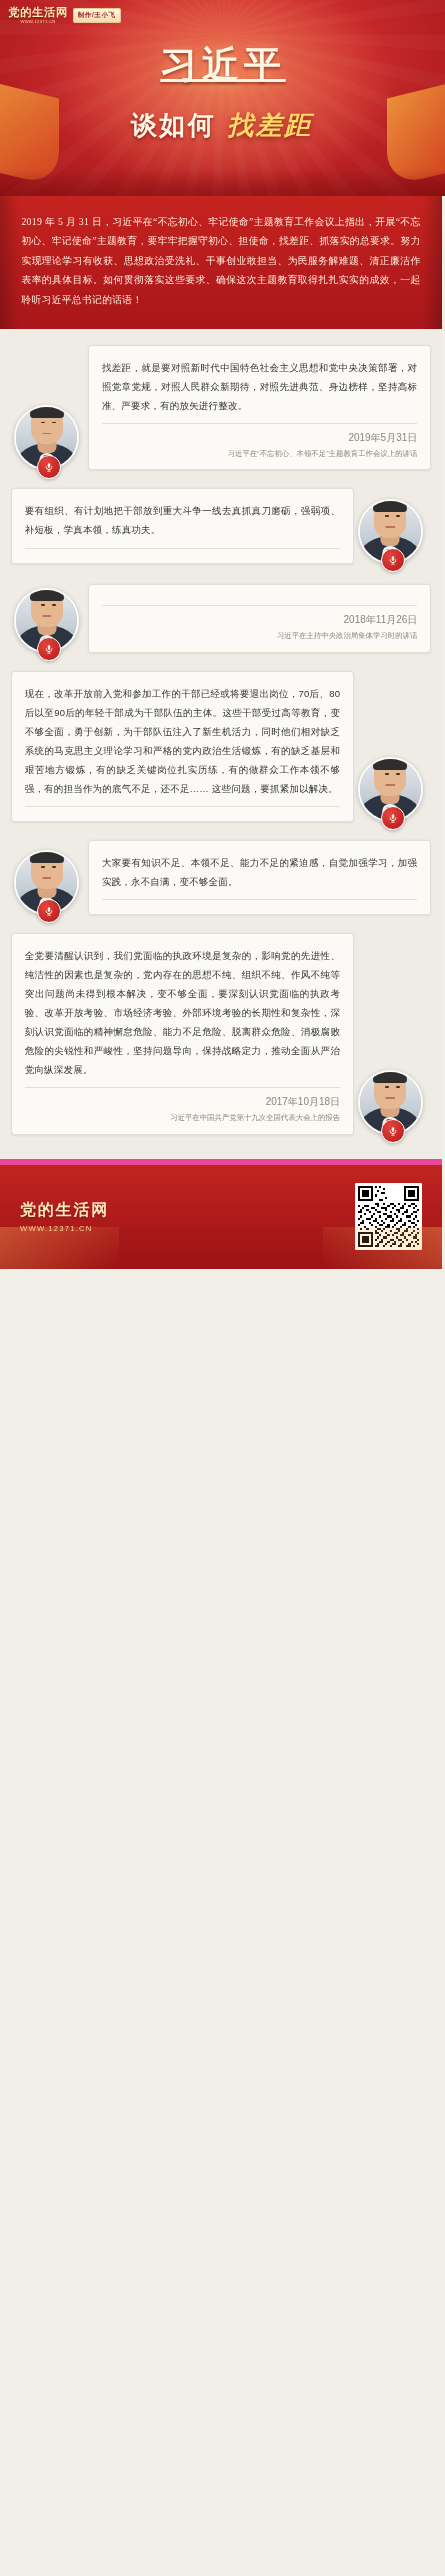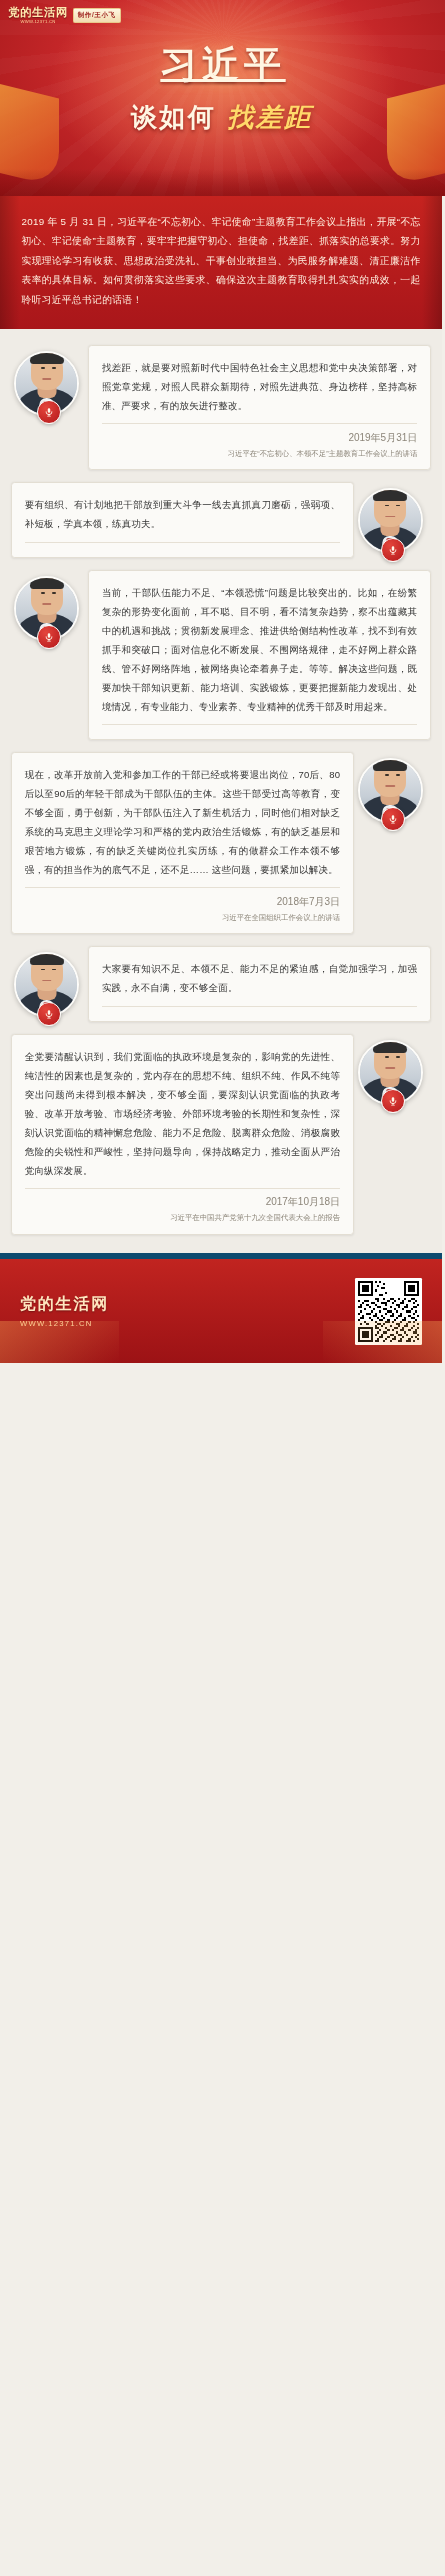--- a/index.html
+++ b/index.html
@@ -1,21 +1,21 @@
 <!DOCTYPE html>
 <html style="font-size:9.5px"><head>
 <meta charset="utf-8">
 <style>
   * { box-sizing: border-box; margin: 0; padding: 0; }
   body {
     width: 446px;
     font-family: "Liberation Sans", "DejaVu Sans", sans-serif;
     background: #f2efe9;
   }
-  .page { width: 442px; position: relative; background: #0c4a6e; }
+  .page { width: 442px; position: relative; background: #ec4899; }
 
   
   .header {
     position: relative;
     width: 446px;
     height: 196px;
     background:
       radial-gradient(ellipse at 50% 30%, #e24a3c 0%, #c9292b 45%, #9e1417 100%);
     overflow: hidden;
   }
@@ -59,21 +59,21 @@
     text-align: center; margin-top: 15.5px;
   }
   .title-name {
     font-family: "Liberation Serif","DejaVu Serif",serif;
     font-size: 37px; font-weight: bold; color: #fff6e3;
     letter-spacing: 4.8px;
     text-shadow: 0 1.8px 3.6px rgba(90,0,0,.55), 0 0 10.7px rgba(255,210,140,.5);
     text-decoration: underline;
   }
   .title-sub {
-    margin-top: 10px;
+    margin-top: 18px;
     font-family: "Liberation Serif","DejaVu Serif",serif;
     font-size: 26px; font-weight: bold; letter-spacing: 2.4px;
     color: #fff6e3;
     text-shadow: 0 1.8px 3.6px rgba(90,0,0,.55);
   }
   .title-sub .hl {
     color: #ffd96a;
     text-shadow: 0 1.8px 4.8px rgba(120,20,0,.7);
     font-style: italic;
     padding: 0 2.4px;
@@ -88,20 +88,21 @@
   .header-fold {
     position: absolute; left: 0; bottom: 0; width: 446px; height: 27px; z-index: 3;
     background: linear-gradient(180deg, rgba(120,12,12,.0), rgba(110,10,10,.45));
   }
 
   
   .intro {
     position: relative;
     background: linear-gradient(180deg,#c5231f 0%, #a9161a 100%);
     padding: 15.5px 21.4px 20px;
+    font-family: Liberation Serif, serif;
   }
   .intro p {
     color: #ffeede;
     font-size: 9.8px;
     line-height: 2.0;
     text-align: justify;
     letter-spacing: 0.3px;
   }
   .intro .fold-l, .intro .fold-r {
     position: absolute; width: 20px; height: 100%; top: 0;
@@ -109,22 +110,22 @@
   .intro .fold-l { left: 0; background: linear-gradient(90deg, rgba(0,0,0,.22), rgba(0,0,0,0)); }
   .intro .fold-r { right: 0; background: linear-gradient(270deg, rgba(0,0,0,.22), rgba(0,0,0,0)); }
 
   
   .body {
     background: #efece6;
     padding: 15.5px 10.7px 6px;
   }
   .quote-block {
     display: flex;
-    margin-bottom: 12px;
-    align-items: flex-start;
+    margin-bottom: 18px;
+    align-items: flex-end;
   }
   .quote-block.right { flex-direction: row-reverse; }
 
   .portrait {
     position: relative;
     flex: 0 0 auto;
     width: 70px;
     margin: 0 3.6px;
     padding-top: 6px;
   }
@@ -341,22 +342,25 @@
     <div class="pt-eye-r"></div>
     <div class="pt-mouth"></div>
   </div>
   <div class="mic-badge">
             <svg viewBox="0 0 24 24" fill="#fff7ea">
               <path d="M12 3a3 3 0 0 0-3 3v5a3 3 0 0 0 6 0V6a3 3 0 0 0-3-3zm-6 8a1 1 0 0 0-2 0 8 8 0 0 0 7 7.93V21H8.5a1 1 0 0 0 0 2h7a1 1 0 0 0 0-2H13v-2.07A8 8 0 0 0 20 11a1 1 0 0 0-2 0 6 6 0 0 1-12 0z"></path>
             </svg>
           </div>
         </div>
         <div class="bubble">
-          <div class="text">当前，干部队伍能力不足、“本领恐慌”问题是比较突出的。比如，在纷繁复杂的形势变化面前，耳不聪、目不明，看不清复杂趋势，察不出蕴藏其中的机遇和挑战；贯彻新发展理念、推进供给侧结构性改革，找不到有效抓手和突破口；面对信息化不断发展、不围网络规律，走不好网上群众路线、管不好网络阵地，被网络舆论牵着鼻子走。等等。解决这些问题，既要加快干部知识更新、能力培训、实践锻炼，更要把握新能力发现出、处境情况，有专业能力、专业素养、专业精神的优秀干部及时用起来。</div>
      <div class="divider"></div>
+     <div class="meta">
+       <div class="date">2018年11月26日</div>
+       <div class="src">习近平在主持中央政治局集体学习时的讲话</div>
+     </div>
         </div>
       </div>
       <div class="quote-block right">
         <div class="portrait">
   <div class="ring">
     <div class="pt-bg"></div>
     <div class="pt-suit"></div>
     <div class="pt-shirt"></div>
     <div class="pt-tie"></div>
     <div class="pt-neck"></div>
@@ -370,24 +374,20 @@
             <svg viewBox="0 0 24 24" fill="#fff7ea">
               <path d="M12 3a3 3 0 0 0-3 3v5a3 3 0 0 0 6 0V6a3 3 0 0 0-3-3zm-6 8a1 1 0 0 0-2 0 8 8 0 0 0 7 7.93V21H8.5a1 1 0 0 0 0 2h7a1 1 0 0 0 0-2H13v-2.07A8 8 0 0 0 20 11a1 1 0 0 0-2 0 6 6 0 0 1-12 0z"></path>
             </svg>
           </div>
         </div>
         <div class="bubble">
           <div class="text">现在，改革开放前入党和参加工作的干部已经或将要退出岗位，70后、80后以至90后的年轻干部成为干部队伍的主体。这些干部受过高等教育，变不够全面，勇于创新，为干部队伍注入了新生机活力，同时他们相对缺乏系统的马克思主义理论学习和严格的党内政治生活锻炼，有的缺乏基层和艰苦地方锻炼，有的缺乏关键岗位扎实历练，有的做群众工作本领不够强，有的担当作为的底气不足，还不足……
 
 这些问题，要抓紧加以解决。</div>
      <div class="divider"></div>
-     <div class="meta">
-       <div class="date">2018年7月3日</div>
-       <div class="src">习近平在全国组织工作会议上的讲话</div>
-     </div>
         </div>
       </div>
       <div class="quote-block">
         <div class="portrait">
   <div class="ring">
     <div class="pt-bg"></div>
     <div class="pt-suit"></div>
     <div class="pt-shirt"></div>
     <div class="pt-tie"></div>
     <div class="pt-neck"></div>

